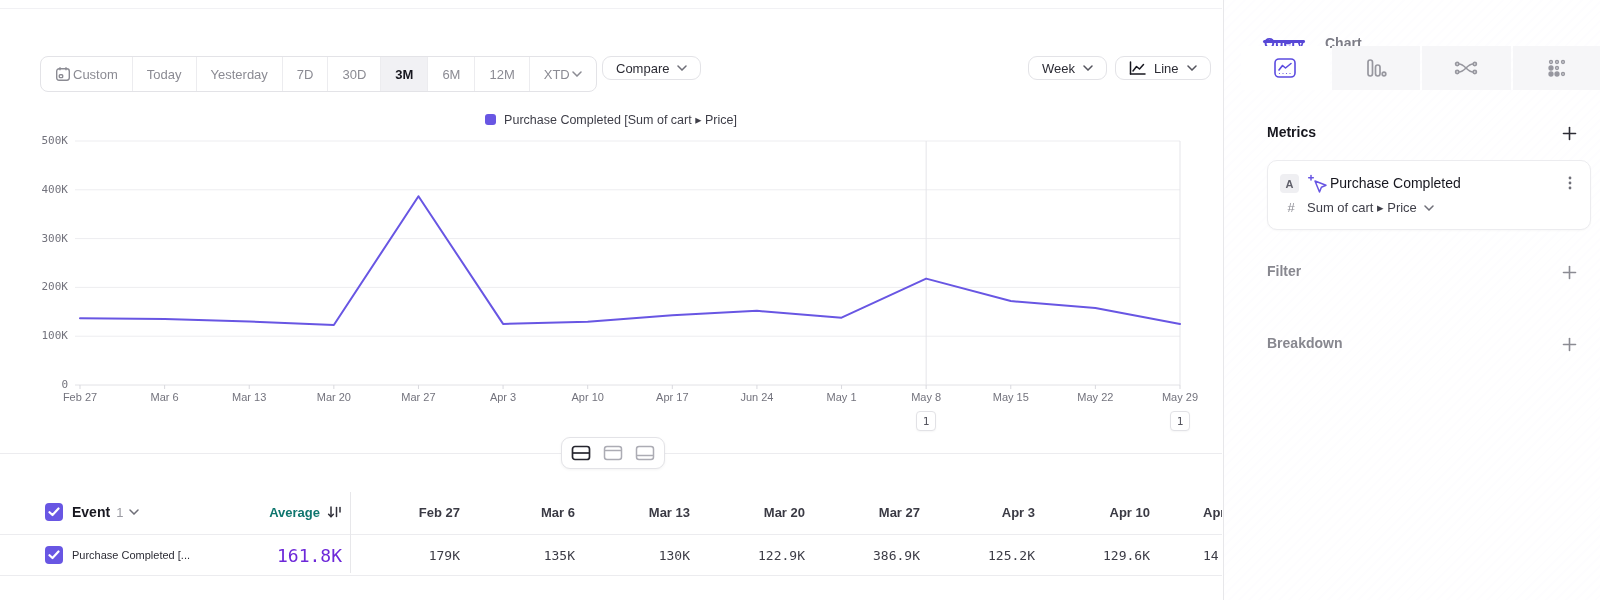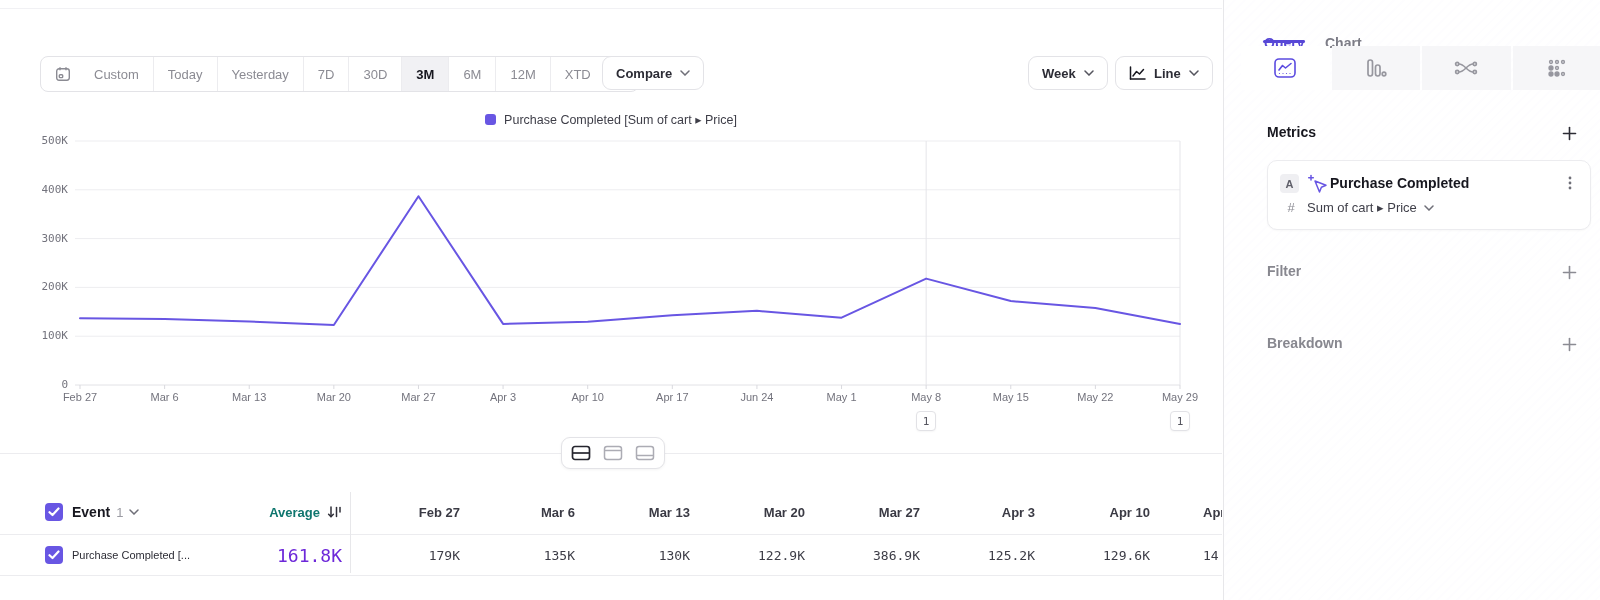--- a/index.html
+++ b/index.html
@@ -4,27 +4,27 @@
 <style>
   html,body{margin:0;padding:0;background:#fff;}
   .page{position:relative;width:1600px;height:600px;background:#fff;overflow:hidden;
         font-family:"Liberation Sans",sans-serif;color:#1f1f28;}
   .main{position:absolute;left:0;top:0;width:1222px;height:600px;overflow:hidden;background:#fff;}
   .top-line{position:absolute;left:0;top:8px;width:100%;height:1px;background:#f1f1f4;}
 
   
   .seg{position:absolute;left:40px;top:56px;height:34px;display:flex;align-items:stretch;
        border:1px solid #e3e3e7;border-radius:8px;background:#fff;overflow:hidden;}
-  .seg-item{display:flex;align-items:center;gap:23px;padding:0 14px;font-size:13px;color:#8b8b93;
+  .seg-item{display:flex;align-items:center;gap:2px;padding:0 14px;font-size:13px;color:#8b8b93;
             border-right:1px solid #ececef;cursor:pointer;white-space:nowrap;}
   .seg-item:last-child{border-right:none;}
   .seg-item.active{background:#f1f1f4;color:#17171f;font-weight:700;}
-  .btn{position:absolute;top:56px;height:34px;display:flex;align-items:center;gap:8px;
+  .btn{position:absolute;top:56px;height:24px;display:flex;align-items:center;gap:8px;
        border:1px solid #e3e3e7;border-radius:9px;background:#fff;padding:0 13px;
-       font-size:13px;color:#2c2c35;font-weight:700;box-sizing:border-box;cursor:pointer;}
+       font-size:13px;color:#2c2c35;font-weight:400;box-sizing:border-box;cursor:pointer;}
   .chev{flex:0 0 auto;}
 
   
   .legend{position:absolute;left:0;top:112px;width:100%;display:flex;justify-content:center;
           align-items:center;gap:8px;font-size:12.5px;color:#3e3e48;}
   .swatch{width:11px;height:11px;border-radius:3px;}
 
   
   .ylab{position:absolute;width:68px;text-align:right;font-family:"DejaVu Sans Mono",monospace;
         font-size:11px;color:#73737d;line-height:14px;}
@@ -82,21 +82,21 @@
   .sec-title{position:absolute;left:43px;font-size:14px;font-weight:700;color:#17171f;}
   .sec-title.muted{font-weight:600;color:#87878f;}
   .plus-btn{position:absolute;right:24px;width:16px;height:16px;display:flex;align-items:center;
             justify-content:center;cursor:pointer;color:#2c2c35;}
   .plus-btn.muted{color:#8b8b93;}
   .mcard{position:absolute;left:43px;right:10px;top:160px;height:68px;background:#fff;
          border:1px solid #ececef;border-radius:10px;box-shadow:0 1px 2px rgba(0,0,0,.03);cursor:pointer;}
   .abadge{position:absolute;left:12px;top:13px;width:19px;height:19px;border-radius:4px;background:#efeff2;
           display:flex;align-items:center;justify-content:center;font-size:11px;font-weight:700;color:#5f5f69;}
   .mic{position:absolute;left:39px;top:13px;}
-  .mname{position:absolute;left:62px;top:14px;font-size:14px;font-weight:700;color:#17171f;}
+  .mname{position:absolute;left:62px;top:14px;font-size:14px;font-weight:400;color:#17171f;}
   .mdots{position:absolute;right:13px;top:13px;cursor:pointer;}
   .hash{position:absolute;left:15px;top:39px;width:16px;text-align:center;font-size:13px;color:#8b8b93;}
   .agg{position:absolute;left:39px;top:39px;display:flex;align-items:center;gap:7px;font-size:13px;
        color:#3f3f49;cursor:pointer;}
 </style>
 </head>
 <body>
 
 <div class="page">
   <div class="main">

